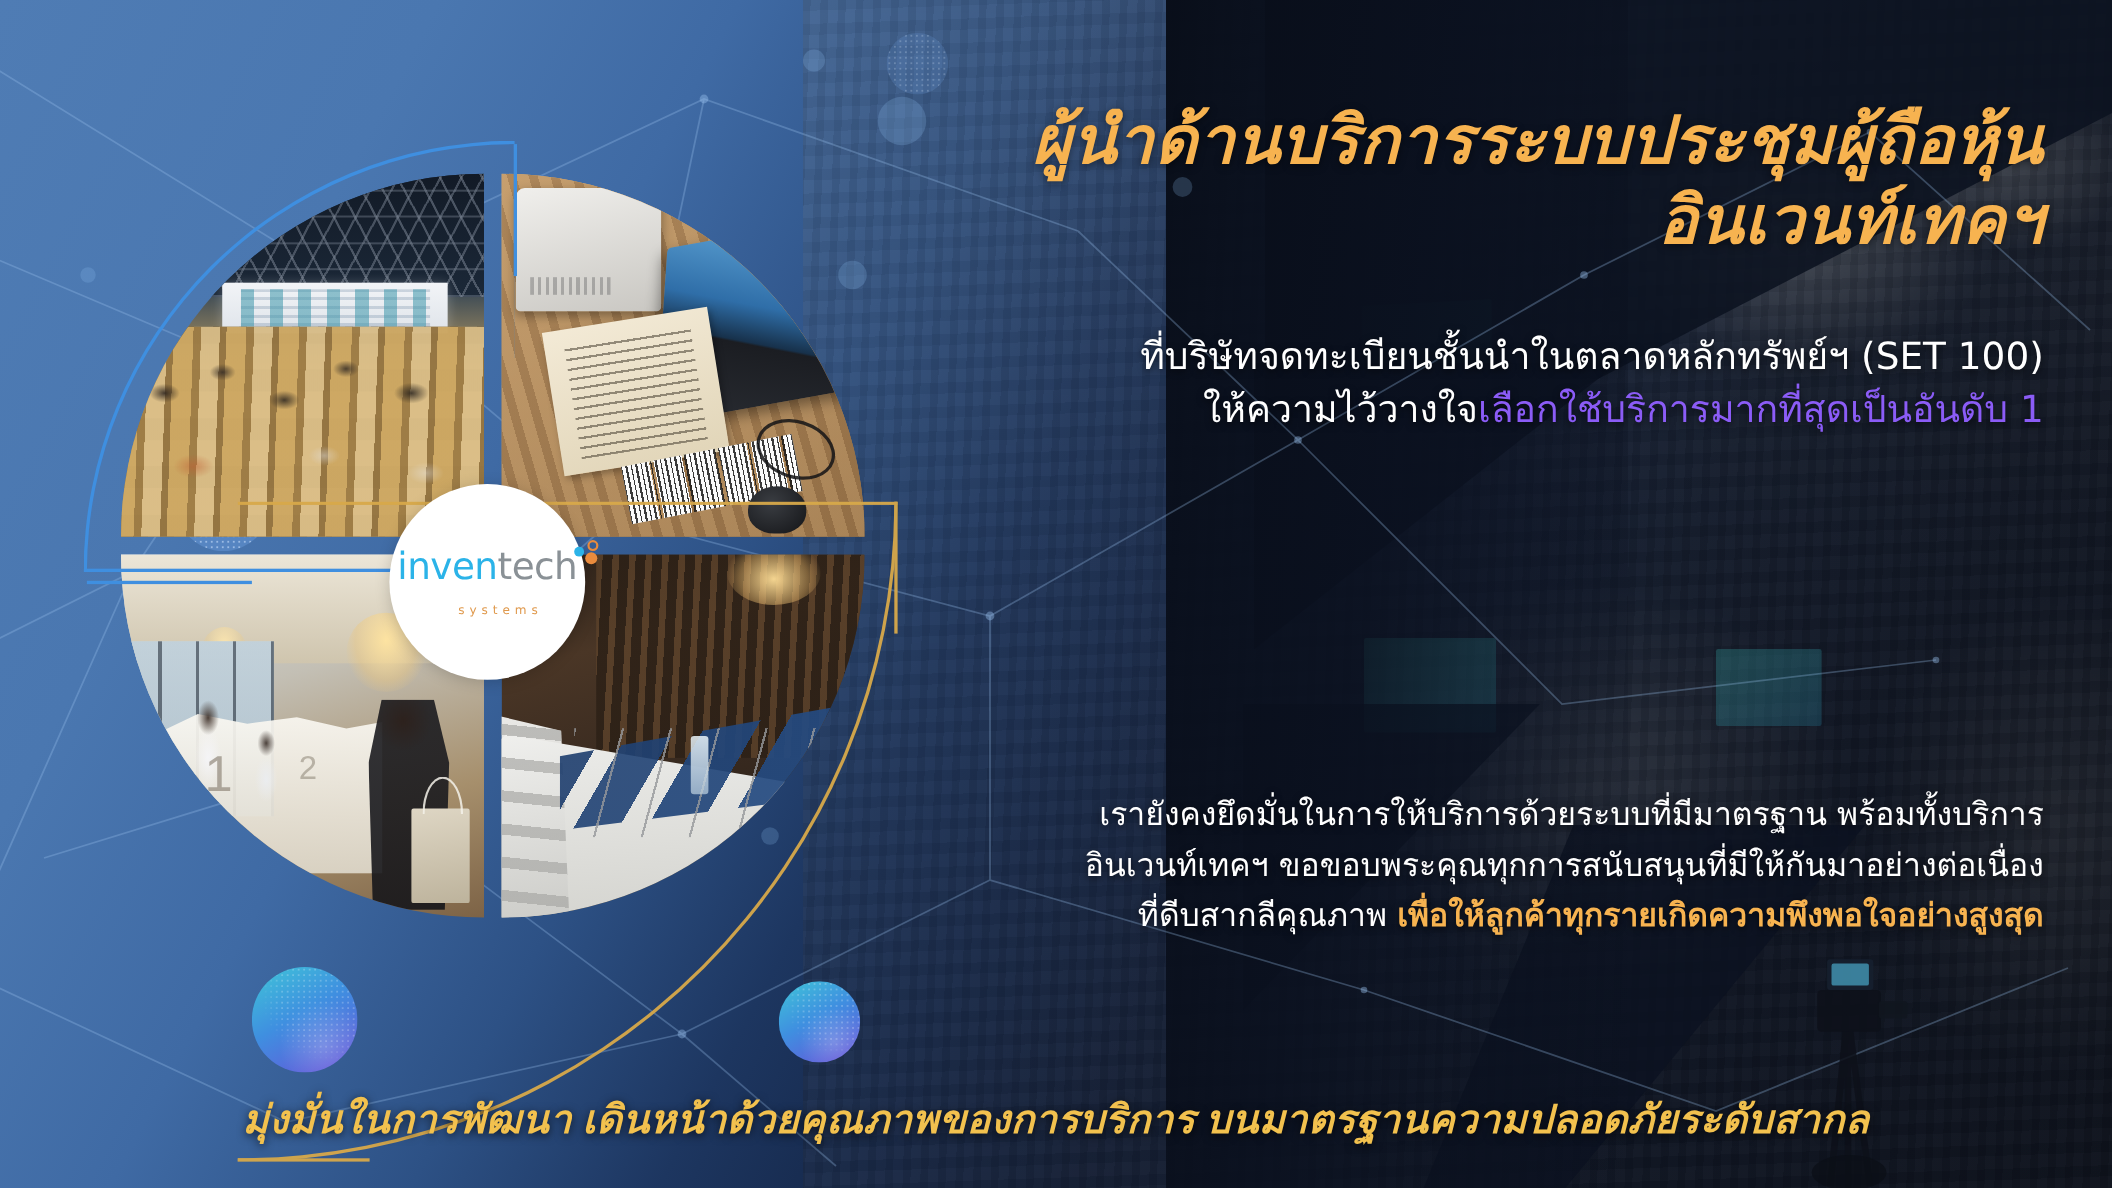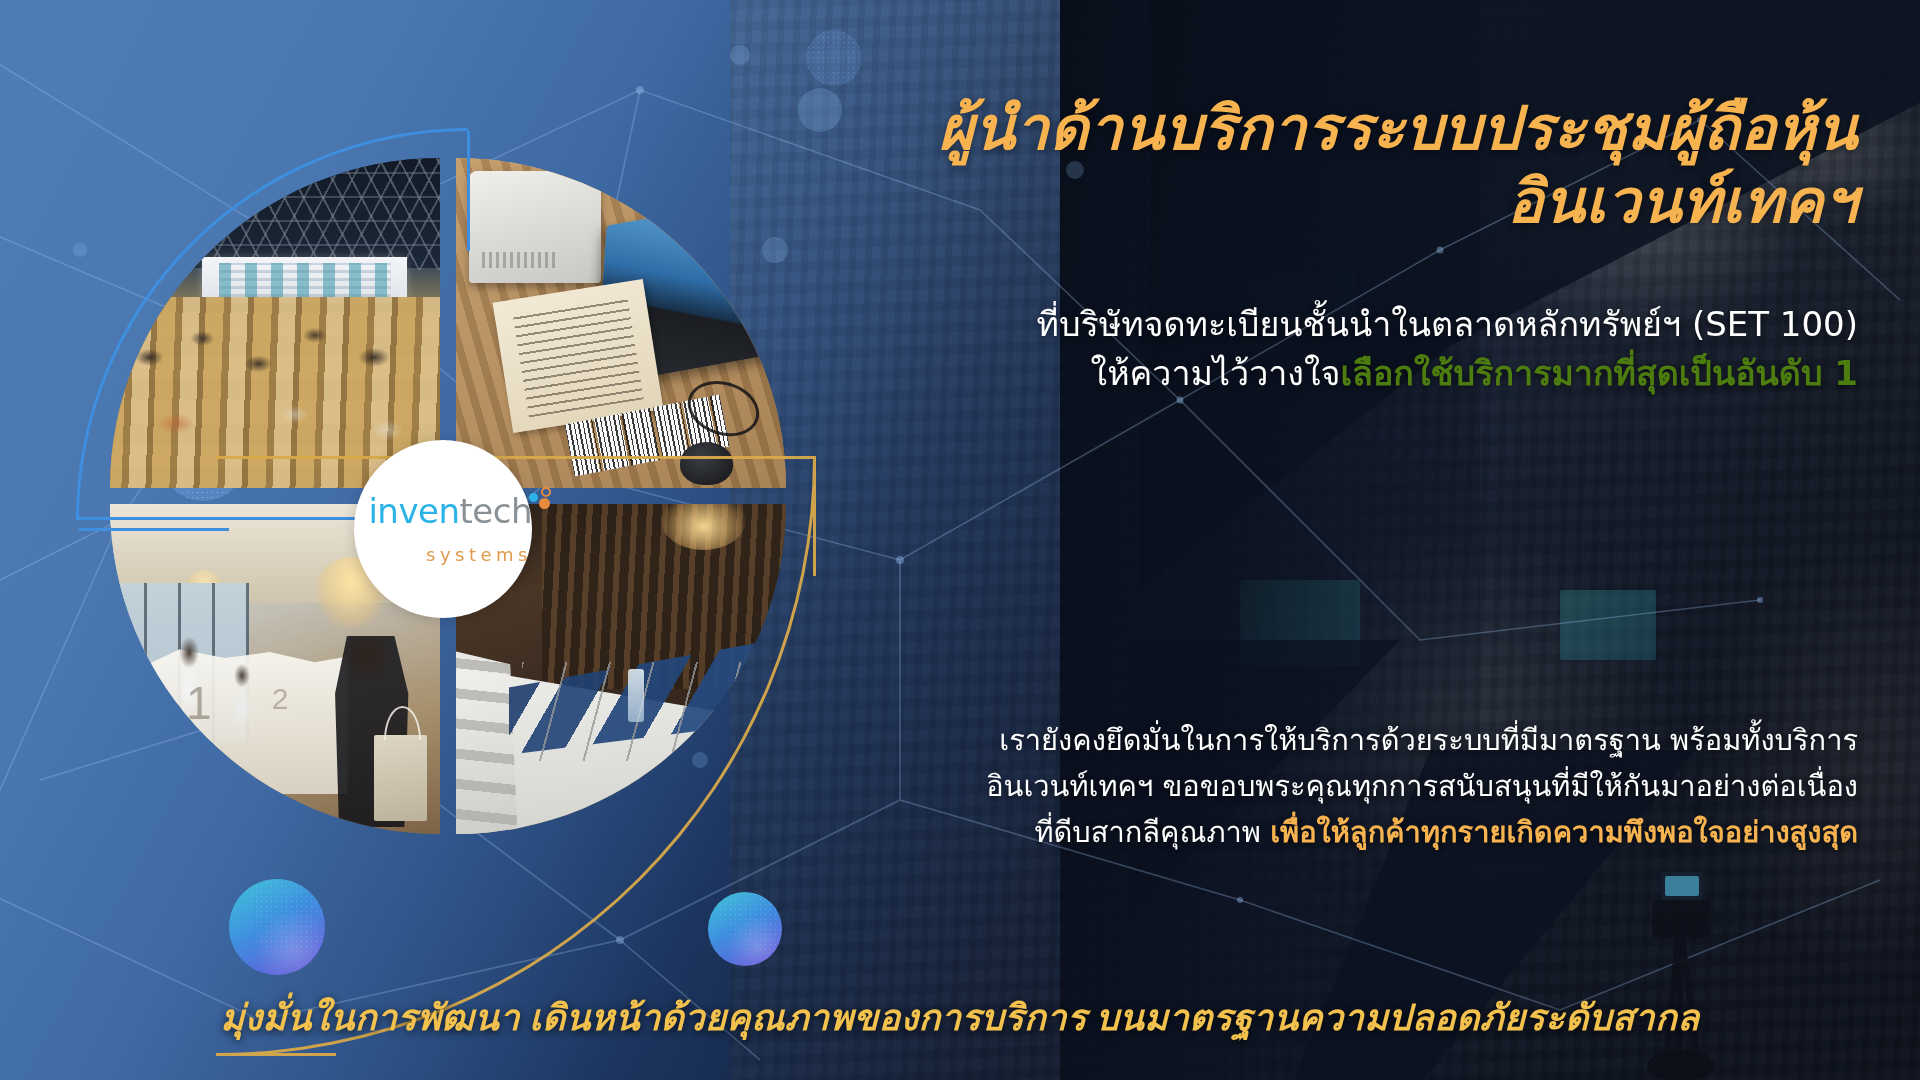--- a/index.html
+++ b/index.html
@@ -440,21 +440,21 @@
 
   
   .logo-badge {
     position: absolute;
     left: 354px; top: 440px;
     width: 178px; height: 178px;
     border-radius: 50%;
     background: #ffffff;
     display: flex;
     flex-direction: column;
-    align-items: flex-end;
+    align-items: center;
     justify-content: center;
     box-shadow: 0 2px 14px rgba(0,0,0,0.18);
     z-index: 30;
   }
   .logo-wordmark {
     position: relative;
     font-size: 34px;
     letter-spacing: -0.5px;
     line-height: 1;
     font-family: "DejaVu Sans", sans-serif;
@@ -462,21 +462,21 @@
   }
   .logo-inven { color: #2bb3e8; }
   .logo-tech  { color: #8a9196; }
   .logo-dots { position: absolute; right: -21px; top: -7px; width: 24px; height: 22px; }
   .ldot { position:absolute; border-radius:50%; }
   .ldot-blue { left: 0; top: 6px; width: 9px; height: 9px; background:#2bb3e8; }
   .ldot-ring { left: 12px; top: 0; width: 10px; height: 10px; border: 2.5px solid #e98b3d; background: transparent; }
   .ldot-orange { left: 10px; top: 11px; width: 11px; height: 11px; background:#e98b3d; }
   .logo-sub {
     margin-top: 16px;
-    font-size: 18px;
+    font-size: 11px;
     letter-spacing: 4.5px;
     color: #e09a4e;
     font-family: "DejaVu Sans", sans-serif;
     padding-left: 24px;
   }
 
   
   .headline {
     position: absolute;
     right: 62px; top: 92px;
@@ -506,22 +506,22 @@
   }
   .subhead .sh-line {
     display: block;
     color: #ffffff;
     font-family: "DejaVu Sans", sans-serif;
     font-size: 34px;
     line-height: 1.45;
     text-shadow: 0 2px 7px rgba(0,0,0,0.6);
   }
   .sh-accent {
-    color: #4d7c0f;
-    font-weight: 700;
+    color: #8b5cf6;
+    font-weight: 400;
   }
 
   .body-para {
     position: absolute;
     right: 62px; top: 718px;
     width: 1180px;
     text-align: right;
     z-index: 20;
   }
   .body-para .bp-line {

